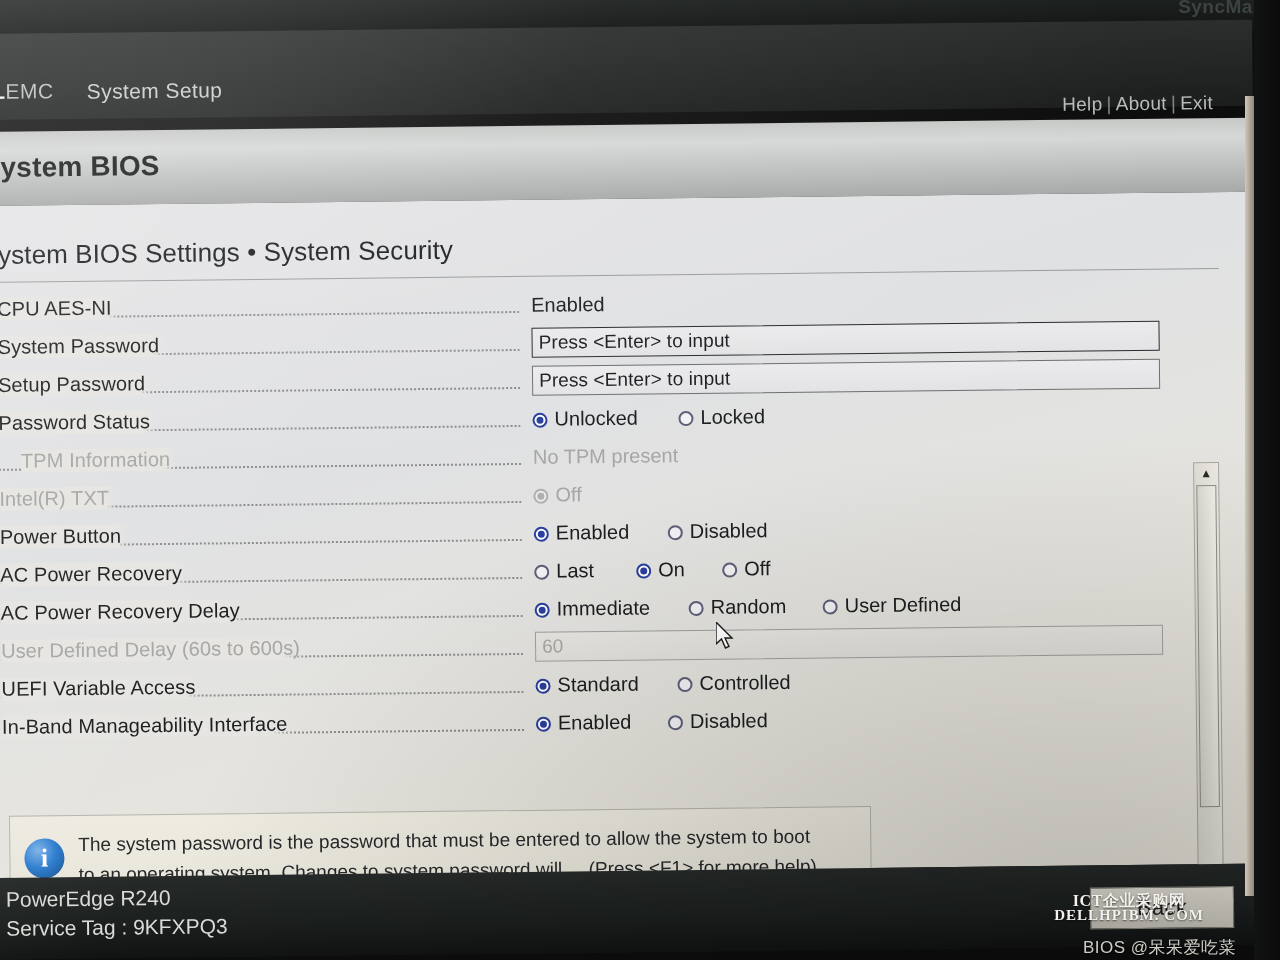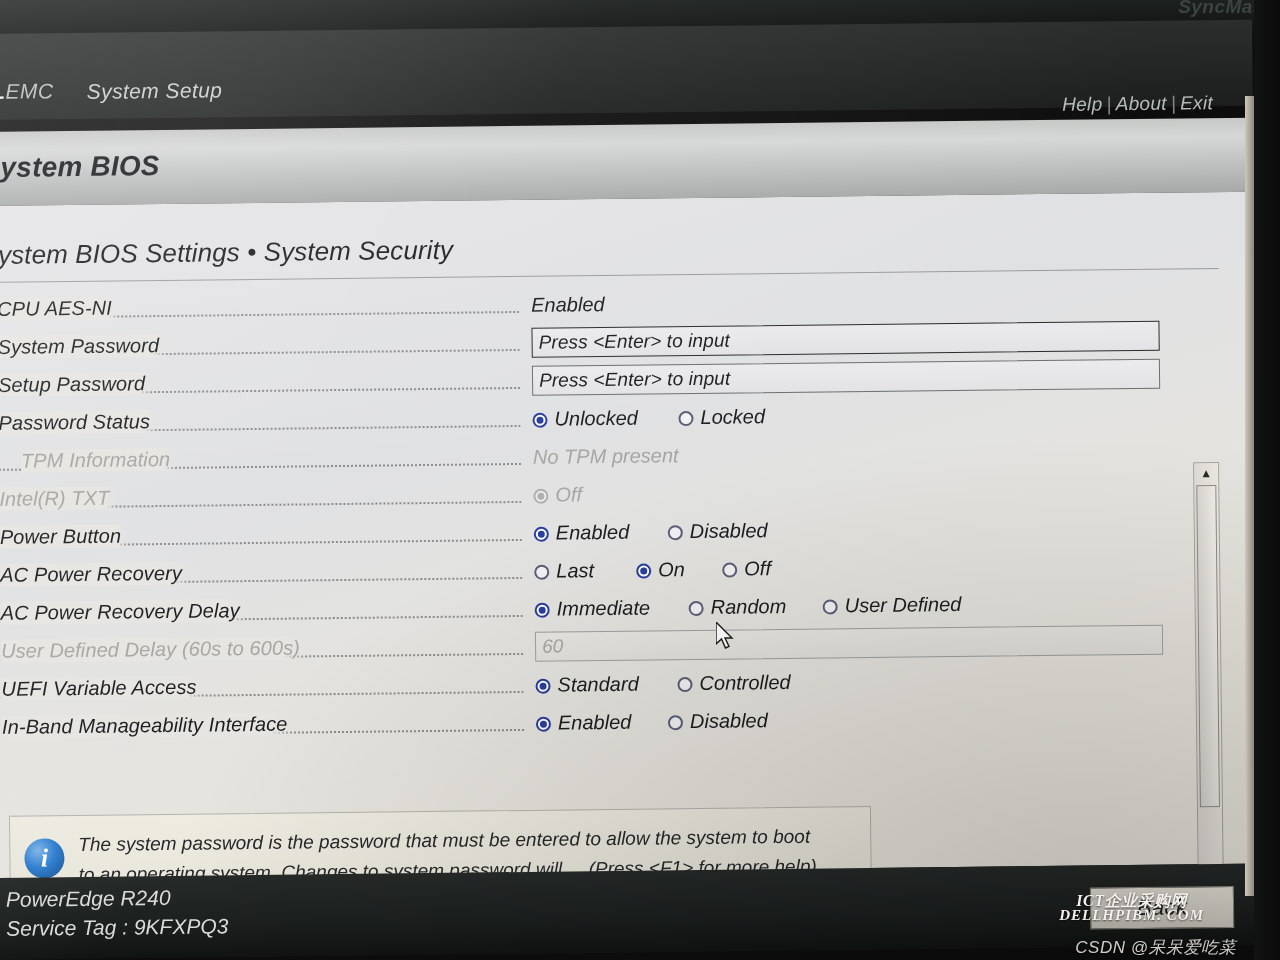--- a/index.html
+++ b/index.html
@@ -4,21 +4,21 @@
 <style>
   html,body{margin:0;padding:0;}
   body{
     width:1280px;height:960px;overflow:hidden;
     background:#0c0d0c;
     font-family:"Liberation Sans", sans-serif;
     position:relative;
   }
 
   
-  #photo{position:absolute;inset:0;overflow:hidden;font-style:italic;}
+  #photo{position:absolute;inset:0;overflow:hidden;}
 
   .bezel-top{
     position:absolute;left:0;top:0;width:1280px;height:34px;
     background:linear-gradient(180deg,#1d211f 0%,#151816 60%,#0e100f 100%);
   }
   .bezel-top .sync{
     position:absolute;right:16px;top:-4px;font-size:19px;color:#3c4340;
     letter-spacing:.5px;font-weight:600;
   }
   .bezel-right{
@@ -397,16 +397,16 @@
     <polygon points="0,0 0,22 5.5,17 9.5,26 13,24.5 9,16 16,16" fill="#f2f2f2" stroke="#1a1a1a" stroke-width="1.4"></polygon>
   </svg>
 
   <div class="bezel-right-edge"></div>
   <div class="bezel-right"></div>
 
   <div class="wm1">
     <div class="l1">ICT企业采购网</div>
     <div class="l2">DELLHPIBM. COM</div>
   </div>
-  <div class="wm2">CSDN @呆呆爱吃菜</div>
+  <div class="wm2">BIOS @呆呆爱吃菜</div>
 
   <div class="glare"></div>
 </div>
 
 </body></html>

